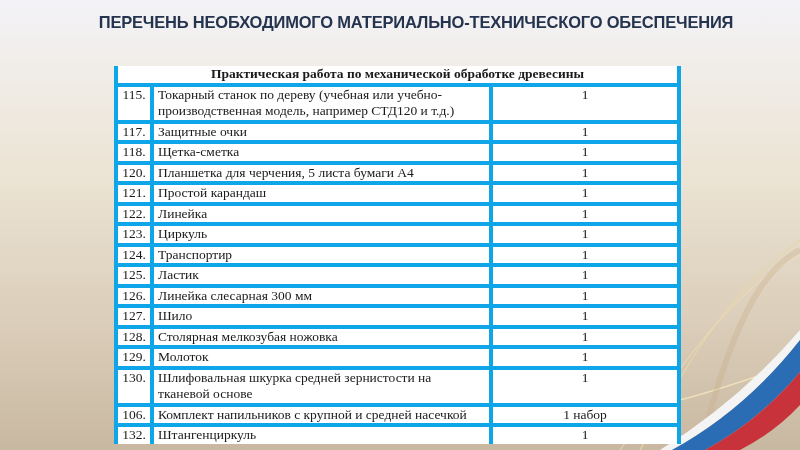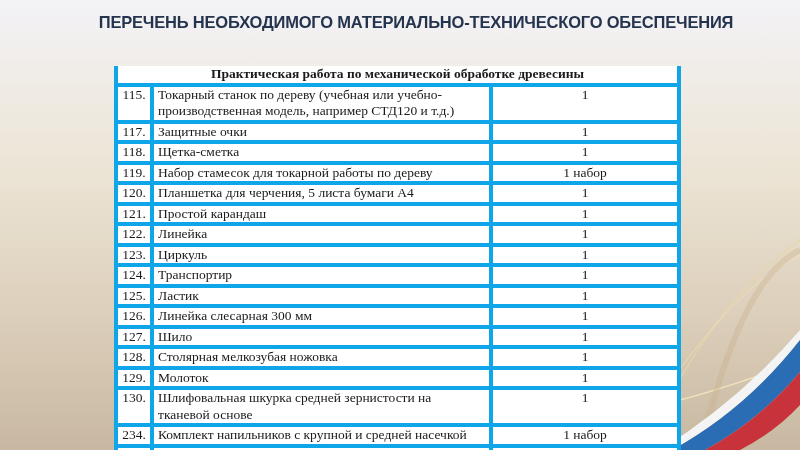--- a/index.html
+++ b/index.html
@@ -74,25 +74,20 @@
         <td class="num">117.</td>
         <td class="name">Защитные очки</td>
         <td class="qty">1</td>
       </tr>
       <tr class="single">
         <td class="num">118.</td>
         <td class="name">Щетка-сметка</td>
         <td class="qty">1</td>
       </tr>
       <tr class="single">
-        <td class="num">119.</td>
-        <td class="name">Набор стамесок для токарной работы по дереву</td>
-        <td class="qty">1 набор</td>
-      </tr>
-      <tr class="single">
         <td class="num">120.</td>
         <td class="name">Планшетка для черчения, 5 листа бумаги А4</td>
         <td class="qty">1</td>
       </tr>
       <tr class="single">
         <td class="num">121.</td>
         <td class="name">Простой карандаш</td>
         <td class="qty">1</td>
       </tr>
       <tr class="single">
@@ -137,21 +132,21 @@
       </tr>
       <tr>
         <td class="num">130.</td>
         <td class="name">
             <div>Шлифовальная шкурка средней зернистости на</div>
             <div>тканевой основе</div>
           </td>
         <td class="qty">1</td>
       </tr>
       <tr class="single">
-        <td class="num">234.</td>
+        <td class="num">106.</td>
         <td class="name">Комплект напильников с крупной и средней насечкой</td>
         <td class="qty">1 набор</td>
       </tr>
       <tr class="single">
         <td class="num">132.</td>
         <td class="name">Штангенциркуль</td>
         <td class="qty">1</td>
       </tr>
     </tbody>
   </table>

